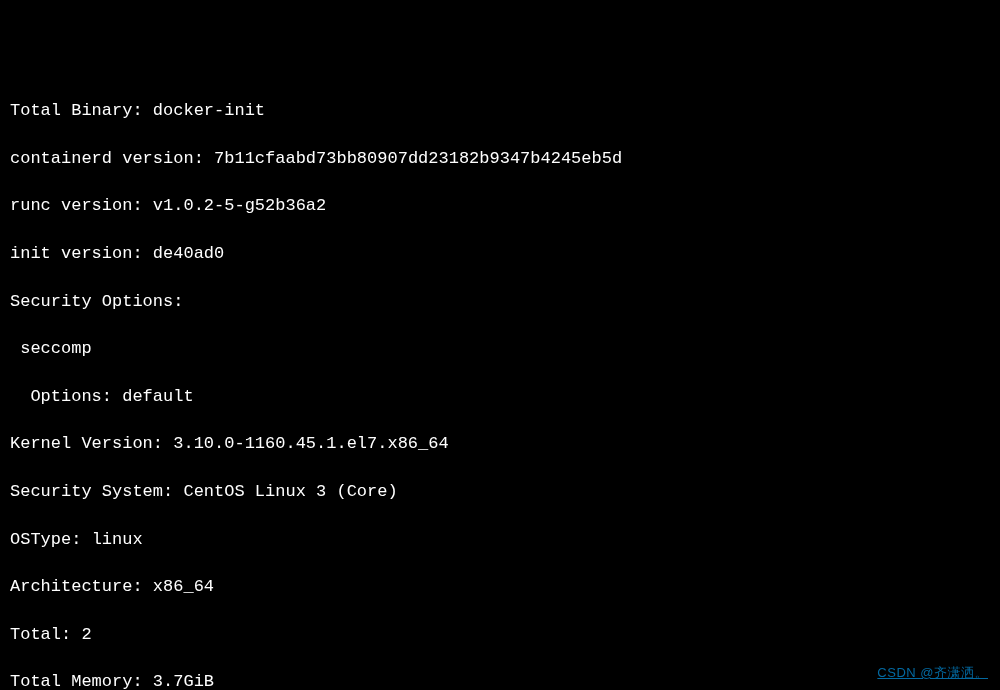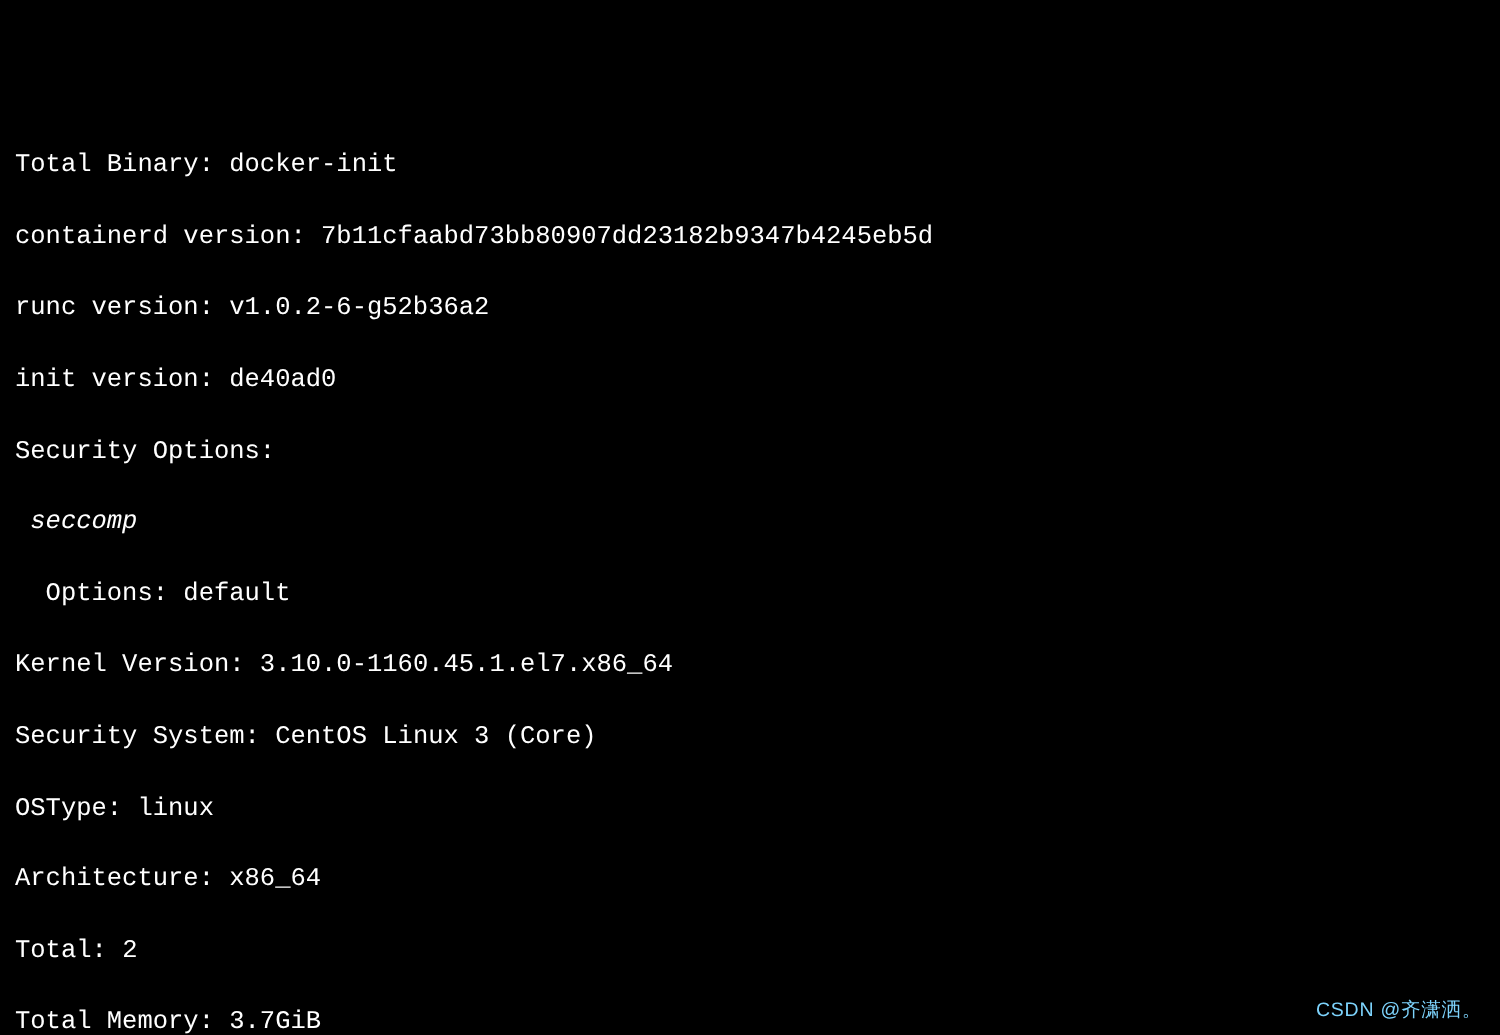--- a/index.html
+++ b/index.html
@@ -18,46 +18,46 @@
       height: 690px;
       overflow: hidden;
       position: relative;
       white-space: pre;
     }
     .line {
       display: block;
     }
     .indent1 {
       padding-left: 1ch;
-      font-style: italic;
     }
     .indent2 {
       padding-left: 2ch;
     }
     .watermark {
       position: absolute;
       bottom: 8px;
       right: 12px;
-      color: #7dd3fc;
+      color: #0369a1;
       font-size: 13px;
       font-family: sans-serif;
       letter-spacing: 0.5px;
+      text-decoration: underline;
     }
     .lbl, .val {
       display: inline;
     }
   </style>
 </head>
 <body>
 
 
 
 <div class="line"><span class="lbl">Total Binary: </span><span class="val">docker-init</span></div>
 <div class="line"><span class="lbl">containerd version: </span><span class="val">7b11cfaabd73bb80907dd23182b9347b4245eb5d</span></div>
-<div class="line"><span class="lbl">runc version: </span><span class="val">v1.0.2-6-g52b36a2</span></div>
+<div class="line"><span class="lbl">runc version: </span><span class="val">v1.0.2-5-g52b36a2</span></div>
 <div class="line"><span class="lbl">init version: </span><span class="val">de40ad0</span></div>
 <div class="line"><span class="lbl">Security Options:</span></div>
 <div class="line indent1"><span class="val">seccomp</span></div>
 <div class="line indent2"><span class="lbl">Options: </span><span class="val">default</span></div>
 <div class="line"><span class="lbl">Kernel Version: </span><span class="val">3.10.0-1160.45.1.el7.x86_64</span></div>
 <div class="line"><span class="lbl">Security System: </span><span class="val">CentOS Linux 3 (Core)</span></div>
 <div class="line"><span class="lbl">OSType: </span><span class="val">linux</span></div>
 <div class="line"><span class="lbl">Architecture: </span><span class="val">x86_64</span></div>
 <div class="line"><span class="lbl">Total: </span><span class="val">2</span></div>
 <div class="line"><span class="lbl">Total Memory: </span><span class="val">3.7GiB</span></div>

